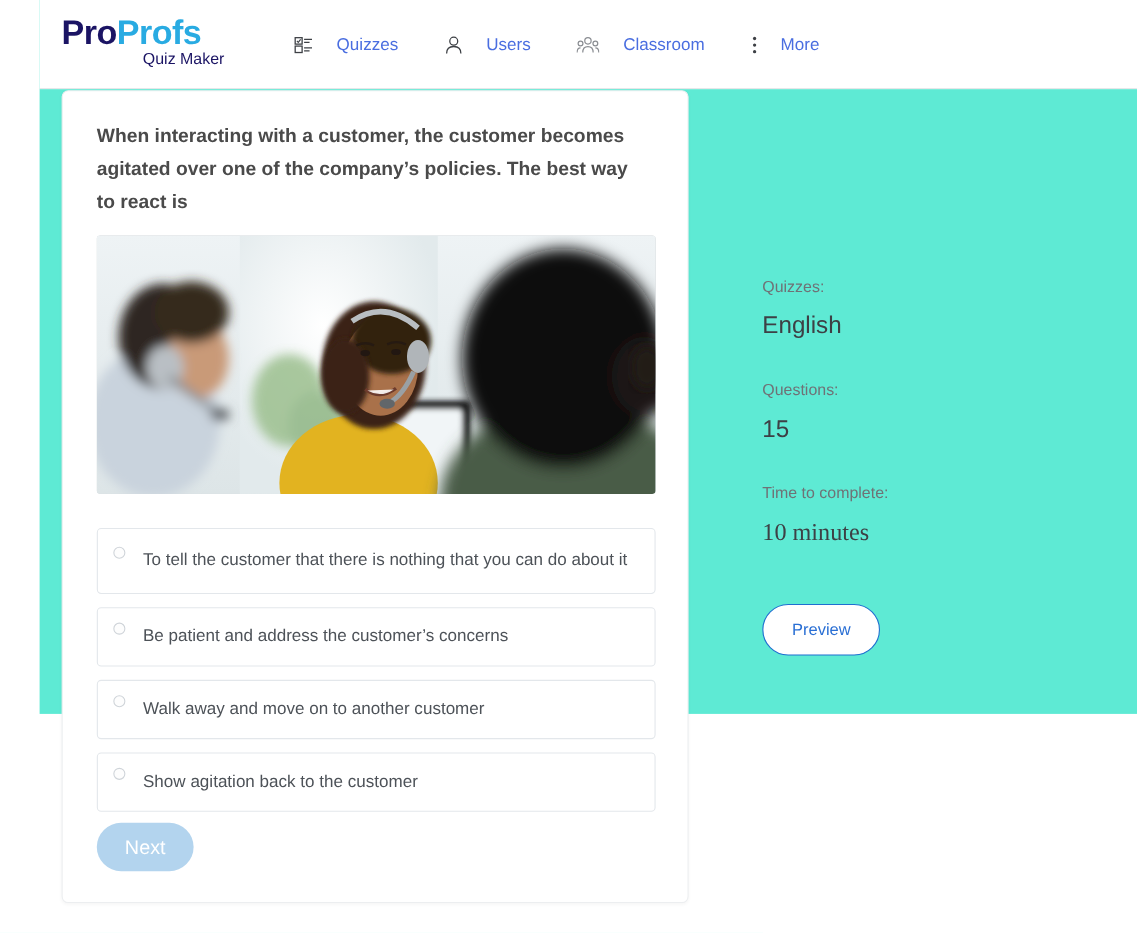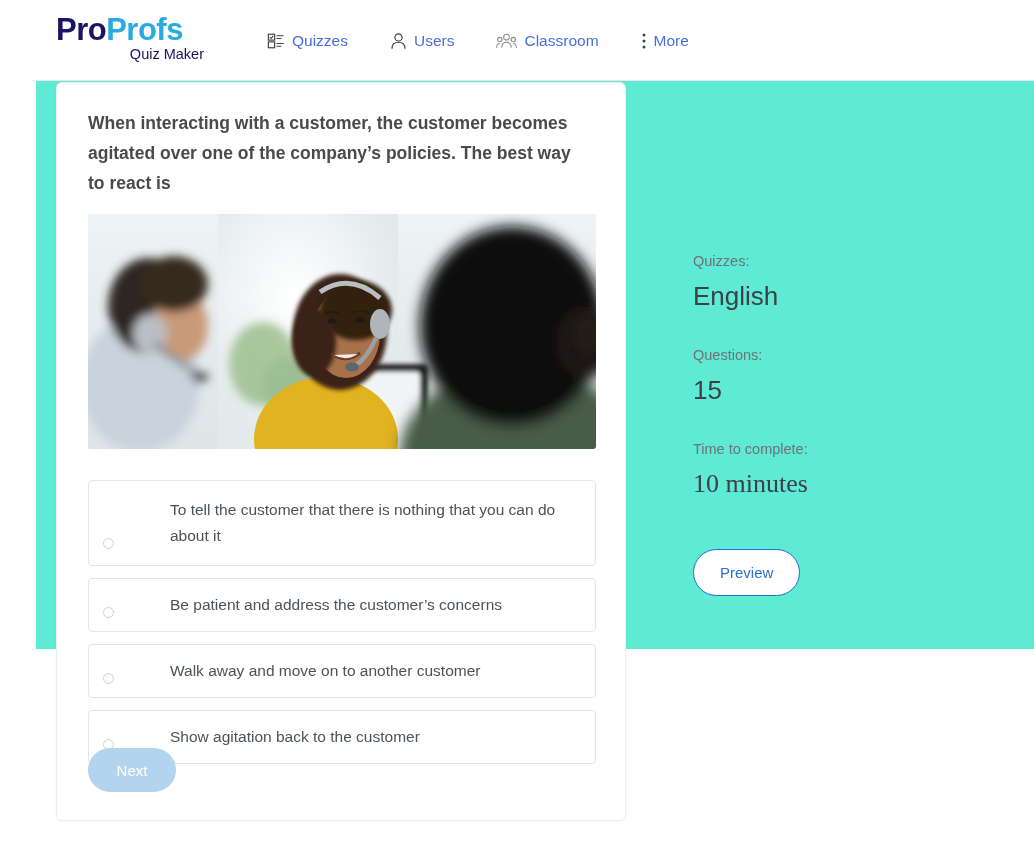--- a/index.html
+++ b/index.html
@@ -25,21 +25,21 @@
   }
   .logo-pro { color:#1b1464; }
   .logo-profs { color:#29abe2; }
   .logo-sub {
     font-size:14.5px; font-weight:normal; color:#1b1464;
     text-align:right; line-height:16px; margin-top:0px; padding-right:2px;
   }
 
   .nav { position:absolute; left:231px; top:0; height:81px; display:flex; align-items:center; }
   .nav-item {
-    display:flex; align-items:center; gap:7px;
+    display:flex; align-items:center; gap:21px;
     color:#4a6ee0; font-size:15.5px; cursor:pointer;
     margin-right:42px; text-decoration:none; white-space:nowrap;
   }
   .nav-item .ic { display:flex; align-items:center; justify-content:center; }
   .nav-item svg { display:block; }
 
   
   .card {
     position:absolute; left:20px; top:82px; width:570px; height:739px;
     background:#fff; border:1px solid #eceef0; border-radius:6px;
@@ -53,40 +53,40 @@
   .qimage {
     position:absolute; left:31px; top:131px; width:508px; height:235px;
     border-radius:3px; overflow:hidden; background:#cfd6d9;
   }
   .qimage svg { display:block; width:100%; height:100%; }
 
   .options { position:absolute; left:31px; top:397px; width:508px; }
   .option {
     position:relative; width:508px; border:1px solid #e3e7eb; border-radius:4px;
     background:#fff; margin-bottom:12px; cursor:pointer;
-    display:flex; align-items:flex-end; padding:13px 16px 13px 14px; min-height:38px;gap:40px;
+    display:flex; align-items:flex-start; padding:13px 16px 13px 14px; min-height:38px;
   }
   .option.tall { padding-top:16px; padding-bottom:16px; }
   .radio {
     flex:0 0 auto; width:11px; height:11px; border:1px solid #cfd4d9;
     border-radius:50%; background:#fdfdfd; margin-right:16px;
   }
   .opt-text { font-size:15.5px; color:#4d5258; line-height:26px; }
 
   .next-btn {
     position:absolute; left:31px; top:665px; width:88px; height:44px;
     background:#b3d4ee; border:none; border-radius:22px;
-    color:#ffffff; font-size:15px; font-family:"Liberation Sans", sans-serif;
+    color:#ffffff; font-size:18px; font-family:"Liberation Sans", sans-serif;
     cursor:default;
   }
 
   
   .side { position:absolute; left:657px; top:0; width:340px; }
   .meta-label { font-size:14.5px; color:#6f7276; line-height:20px; }
-  .meta-value { font-size:26px; color:#3d4045; line-height:30px; }
+  .meta-value { font-size:22px; color:#3d4045; line-height:30px; }
   .m1 { position:absolute; top:251px; }
   .m1v { position:absolute; top:281px; }
   .m2 { position:absolute; top:345px; }
   .m2v { position:absolute; top:375px; }
   .m3 { position:absolute; top:439px; }
   .m3v { position:absolute; top:469px;font-family:Liberation Serif, serif; }
 
   .actions { position:absolute; top:549px; left:0; display:flex; align-items:center; gap:18px; }
   .btn-preview {
     height:47px; padding:0 26px; border:1px solid #1f6fd0; border-radius:24px;

